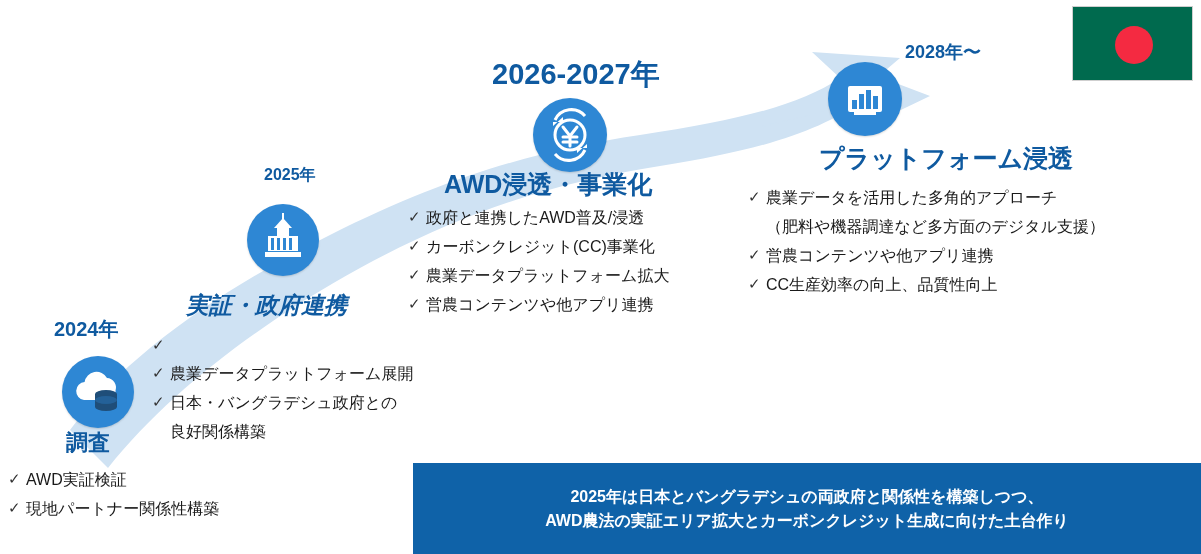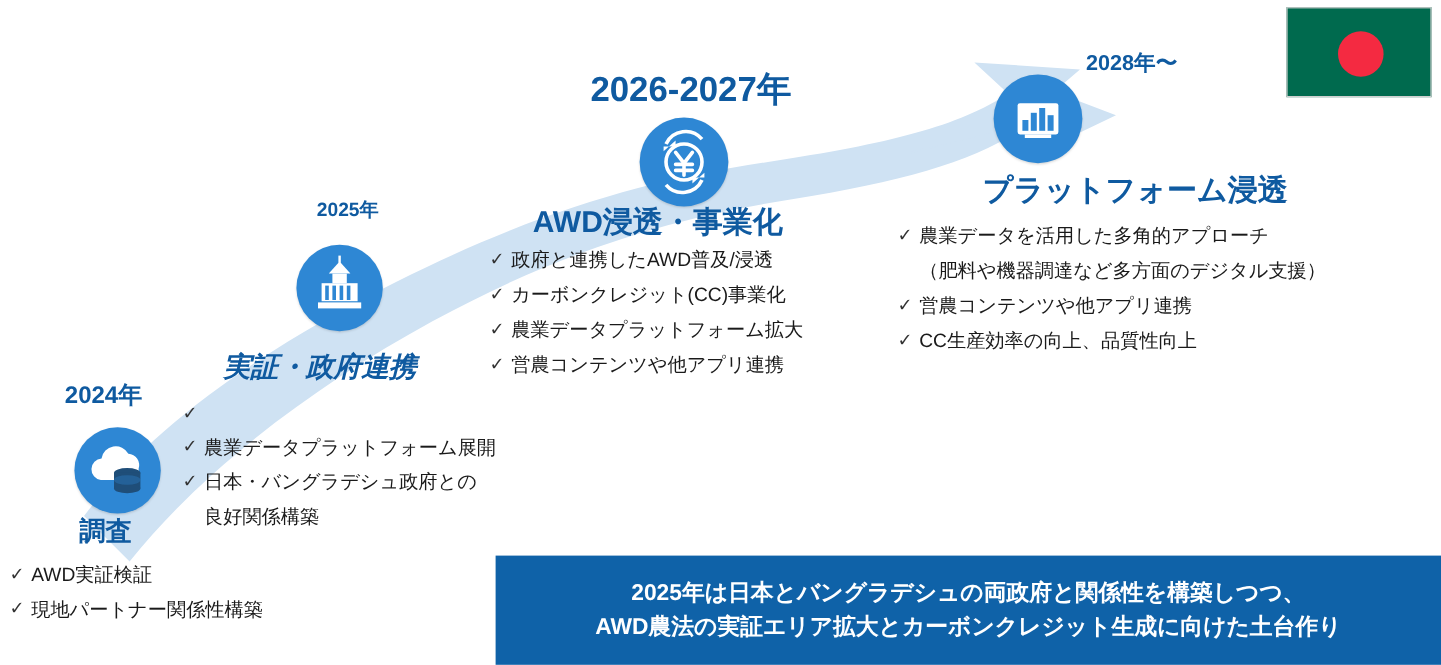--- a/index.html
+++ b/index.html
@@ -137,21 +137,21 @@
     height: 91px;
     background: #0f62a8;
     color: #ffffff;
     display: flex;
     flex-direction: column;
     align-items: center;
     justify-content: center;
     box-sizing: border-box;
   }
   .banner .line {
-    font-size: 19px;
+    font-size: 16px;
     font-weight: bold;
     line-height: 1.45;
     white-space: nowrap;
   }
 </style>
 </head>
 <body>
 
 <div class="root">
 

